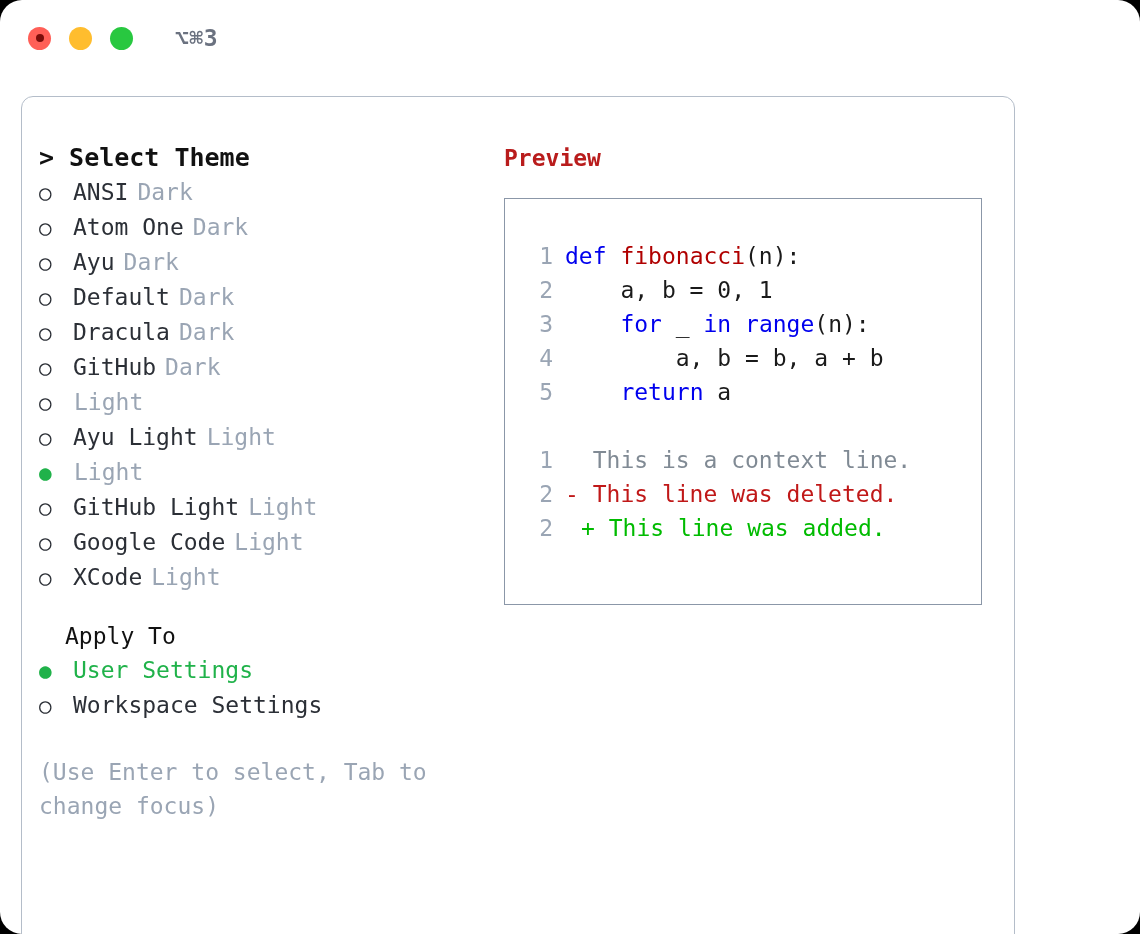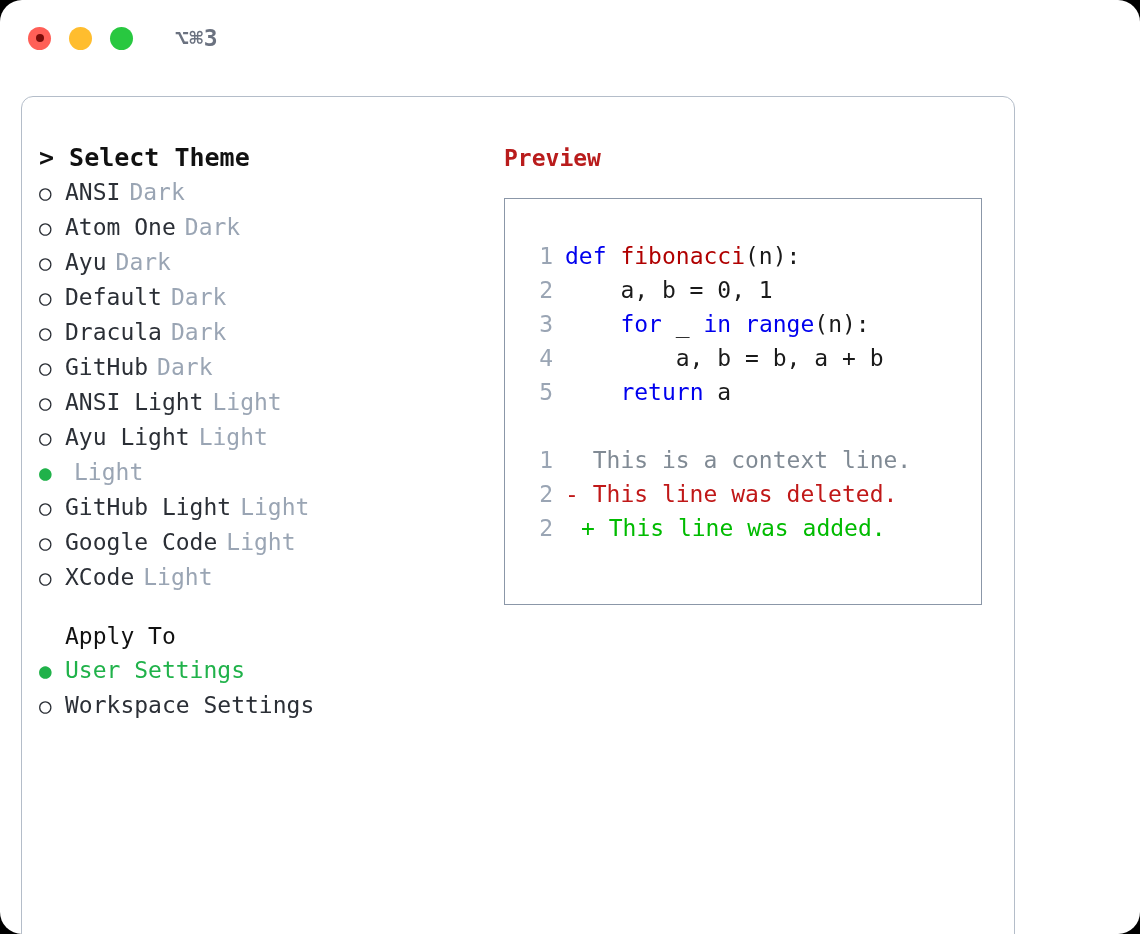--- a/index.html
+++ b/index.html
@@ -115,21 +115,21 @@
   }
   .bullet {
     width: 26px;
     flex: 0 0 26px;
     font-size: 21px;
     color: #2b2f36;
     line-height: 34px;
   }
   .row.selected .bullet { color: #20b24a; }
   .row.selected .row-label { color: #20b24a; }
-  .row-label { color: #2b2f36; }
+  .row-label { color: #2b2f36; margin-left: 8px; }
   .row-tag {
     color: #9aa5b4;
     margin-left: 9px;
   }
 
   .spacer-sm { height: 24px; }
   .spacer-md { height: 32px; }
 
   .apply-head {
     font-size: 23px;
@@ -209,39 +209,40 @@
 
         <div class="section-head">&gt; Select Theme</div>
 
         <div class="list" id="theme-list">
             <div class="row"><span class="bullet">○</span><span class="row-label">ANSI</span><span class="row-tag">Dark</span></div>
             <div class="row"><span class="bullet">○</span><span class="row-label">Atom One</span><span class="row-tag">Dark</span></div>
             <div class="row"><span class="bullet">○</span><span class="row-label">Ayu</span><span class="row-tag">Dark</span></div>
             <div class="row"><span class="bullet">○</span><span class="row-label">Default</span><span class="row-tag">Dark</span></div>
             <div class="row"><span class="bullet">○</span><span class="row-label">Dracula</span><span class="row-tag">Dark</span></div>
             <div class="row"><span class="bullet">○</span><span class="row-label">GitHub</span><span class="row-tag">Dark</span></div>
-            <div class="row"><span class="bullet">○</span><span class="row-label">ANSI Light</span><span class="row-tag">Light</span></div>
+            <div class="row"><span class="bullet">○</span><span class="row-tag">Light</span></div>
             <div class="row"><span class="bullet">○</span><span class="row-label">Ayu Light</span><span class="row-tag">Light</span></div>
             <div class="row selected"><span class="bullet">●</span><span class="row-tag">Light</span></div>
             <div class="row"><span class="bullet">○</span><span class="row-label">GitHub Light</span><span class="row-tag">Light</span></div>
             <div class="row"><span class="bullet">○</span><span class="row-label">Google Code</span><span class="row-tag">Light</span></div>
             <div class="row"><span class="bullet">○</span><span class="row-label">XCode</span><span class="row-tag">Light</span></div>
           </div>
 
         <div class="spacer-sm"></div>
 
         <div class="apply-head">Apply To</div>
 
         <div class="list" id="apply-list">
             <div class="row selected"><span class="bullet">●</span><span class="row-label">User Settings</span></div>
             <div class="row"><span class="bullet">○</span><span class="row-label">Workspace Settings</span></div>
           </div>
 
         <div class="spacer-md"></div>
 
+        <div class="hint">(Use Enter to select, Tab to change focus)</div>
       </div>
 
       <div class="col-right">
         <div class="preview-head">Preview</div>
 
         <div class="preview-box">
           <div id="code-block">
               <div class="code-line"><span class="lineno">1</span><span class="code-text"><span class="tok-kw">def </span><span class="tok-fn">fibonacci</span><span class="tok-plain">(n):</span></span></div>
               <div class="code-line"><span class="lineno">2</span><span class="code-text"><span class="tok-plain">    a, b = 0, 1</span></span></div>
               <div class="code-line"><span class="lineno">3</span><span class="code-text"><span class="tok-plain">    </span><span class="tok-kw">for</span><span class="tok-plain"> _ </span><span class="tok-kw">in</span><span class="tok-plain"> </span><span class="tok-call">range</span><span class="tok-plain">(n):</span></span></div>

